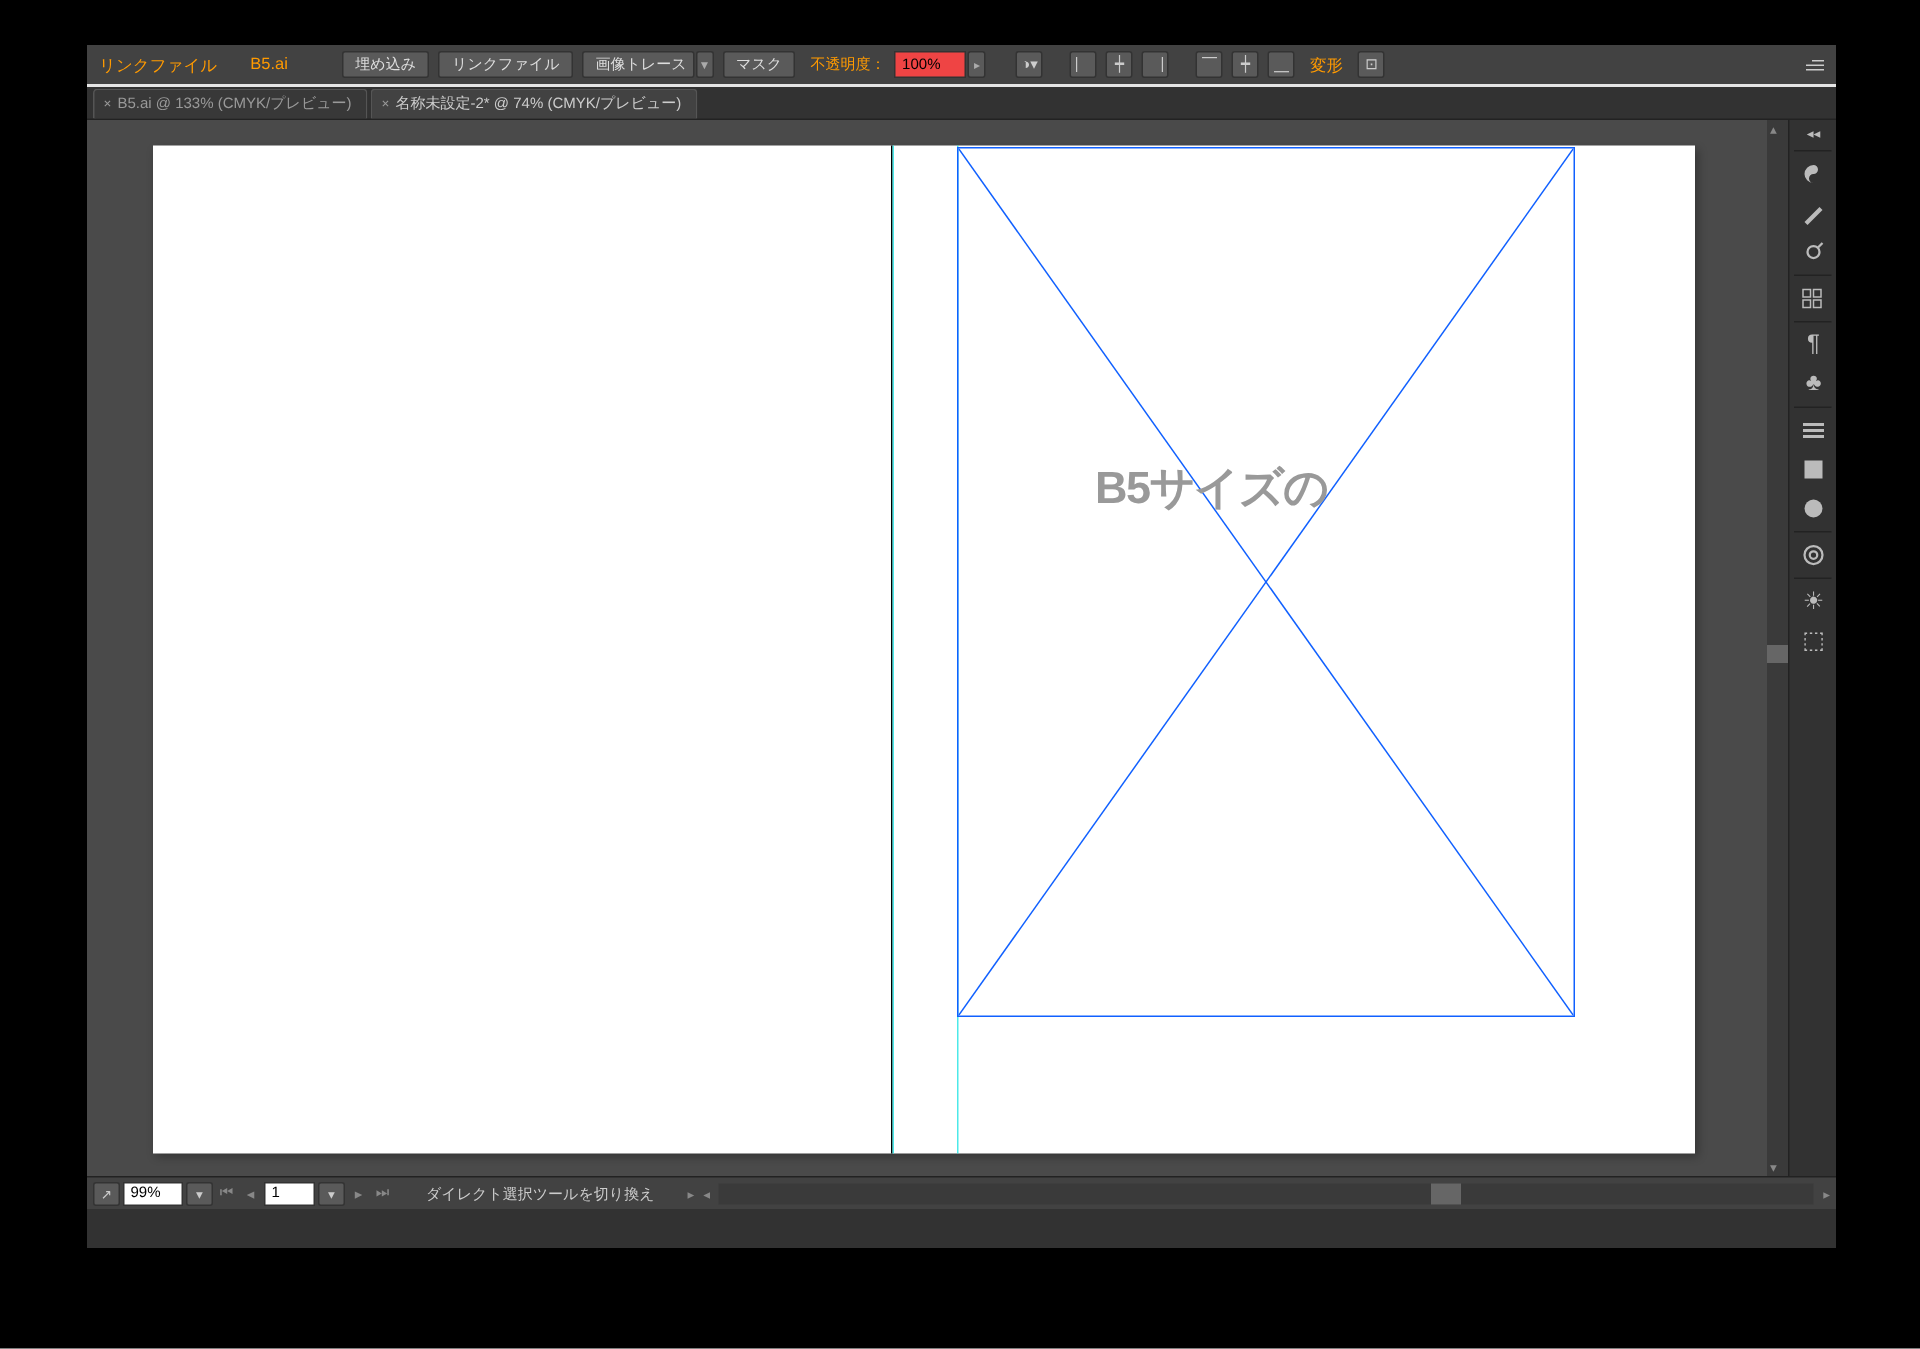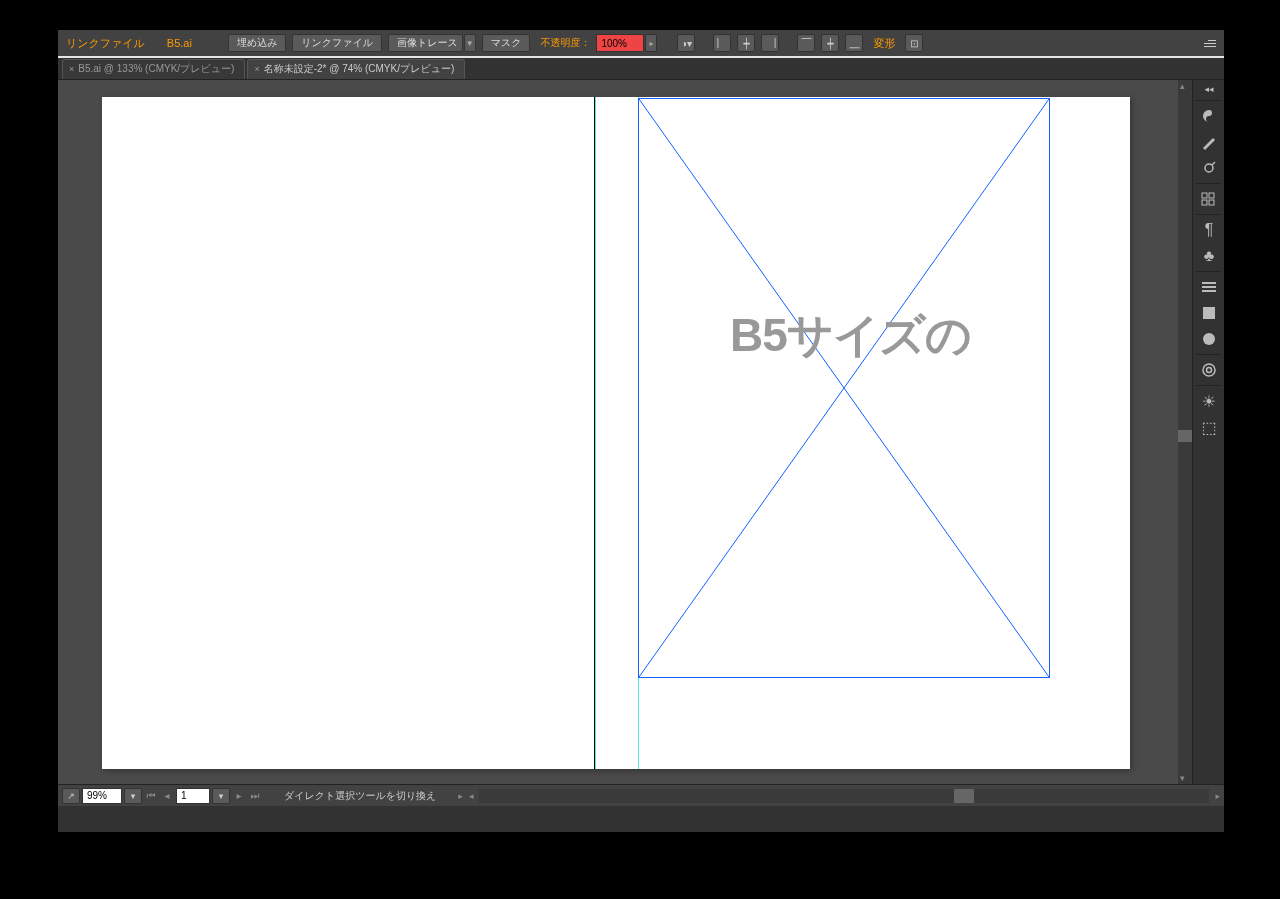--- a/index.html
+++ b/index.html
@@ -41,21 +41,21 @@
 .tab .close { font-size: 9px; color: #999; }
 
 .workspace-area { position: relative; height: 704px; background: #4a4a4a; overflow: hidden; }
 .canvas-wrap { position: absolute; left: 0; top: 0; width: 1120px; height: 704px; overflow: hidden; }
 .artboard { position: absolute; left: 44px; top: 17px; width: 1028px; height: 672px; background: #fff; box-shadow: 2px 2px 6px rgba(0,0,0,0.3); }
 .spread-divider { position: absolute; left: 536px; top: 17px; width: 1px; height: 672px; background: #000; }
 .guide-v1 { position: absolute; left: 537px; top: 17px; width: 1px; height: 672px; background: #00e0e0; opacity:0.7; }
 .guide-v2 { position: absolute; left: 580px; top: 17px; width: 1px; height: 672px; background: #00e0e0; opacity:0.7; }
 .placed-img { position: absolute; left: 580px; top: 18px; width: 412px; height: 580px; border: 1px solid #1060ff; }
 .placed-img svg { width: 100%; height: 100%; position: absolute; top:0; left:0; }
-.placed-text1 { position: absolute; left: 672px; top: 225px; font-size: 46px; font-weight: 700; color: #999; letter-spacing: -1px; }
+.placed-text1 { position: absolute; left: 672px; top: 225px; font-size: 30px; font-weight: 700; color: #999; letter-spacing: -1px; }
 .placed-text2 { position: absolute; left: 680px; top: 280px; font-size: 94px; font-weight: 900; color: #999; letter-spacing: 6px; }
 
 .vscroll { position: absolute; right: 32px; top: 0; width: 14px; height: 704px; background: #3a3a3a; }
 .vscroll-thumb { position: absolute; top: 350px; width: 14px; height: 12px; background: #666; }
 .vscroll-arrow { position: absolute; left: 2px; font-size: 9px; color: #888; }
 .right-panel-strip { position: absolute; right: 0; top: 0; width: 32px; height: 726px; background: #323232; border-left: 1px solid #222; }
 .rp-icon { width: 32px; height: 26px; display: flex; align-items: center; justify-content: center; color: #bbb; }
 .rp-sep { height: 1px; background: #222; margin: 2px 3px; }
 
 .statusbar { height: 22px; background: #424242; border-top: 1px solid #222; display: flex; align-items: center; padding: 0 4px; gap: 2px; font-size: 10px; color: #ccc; }

